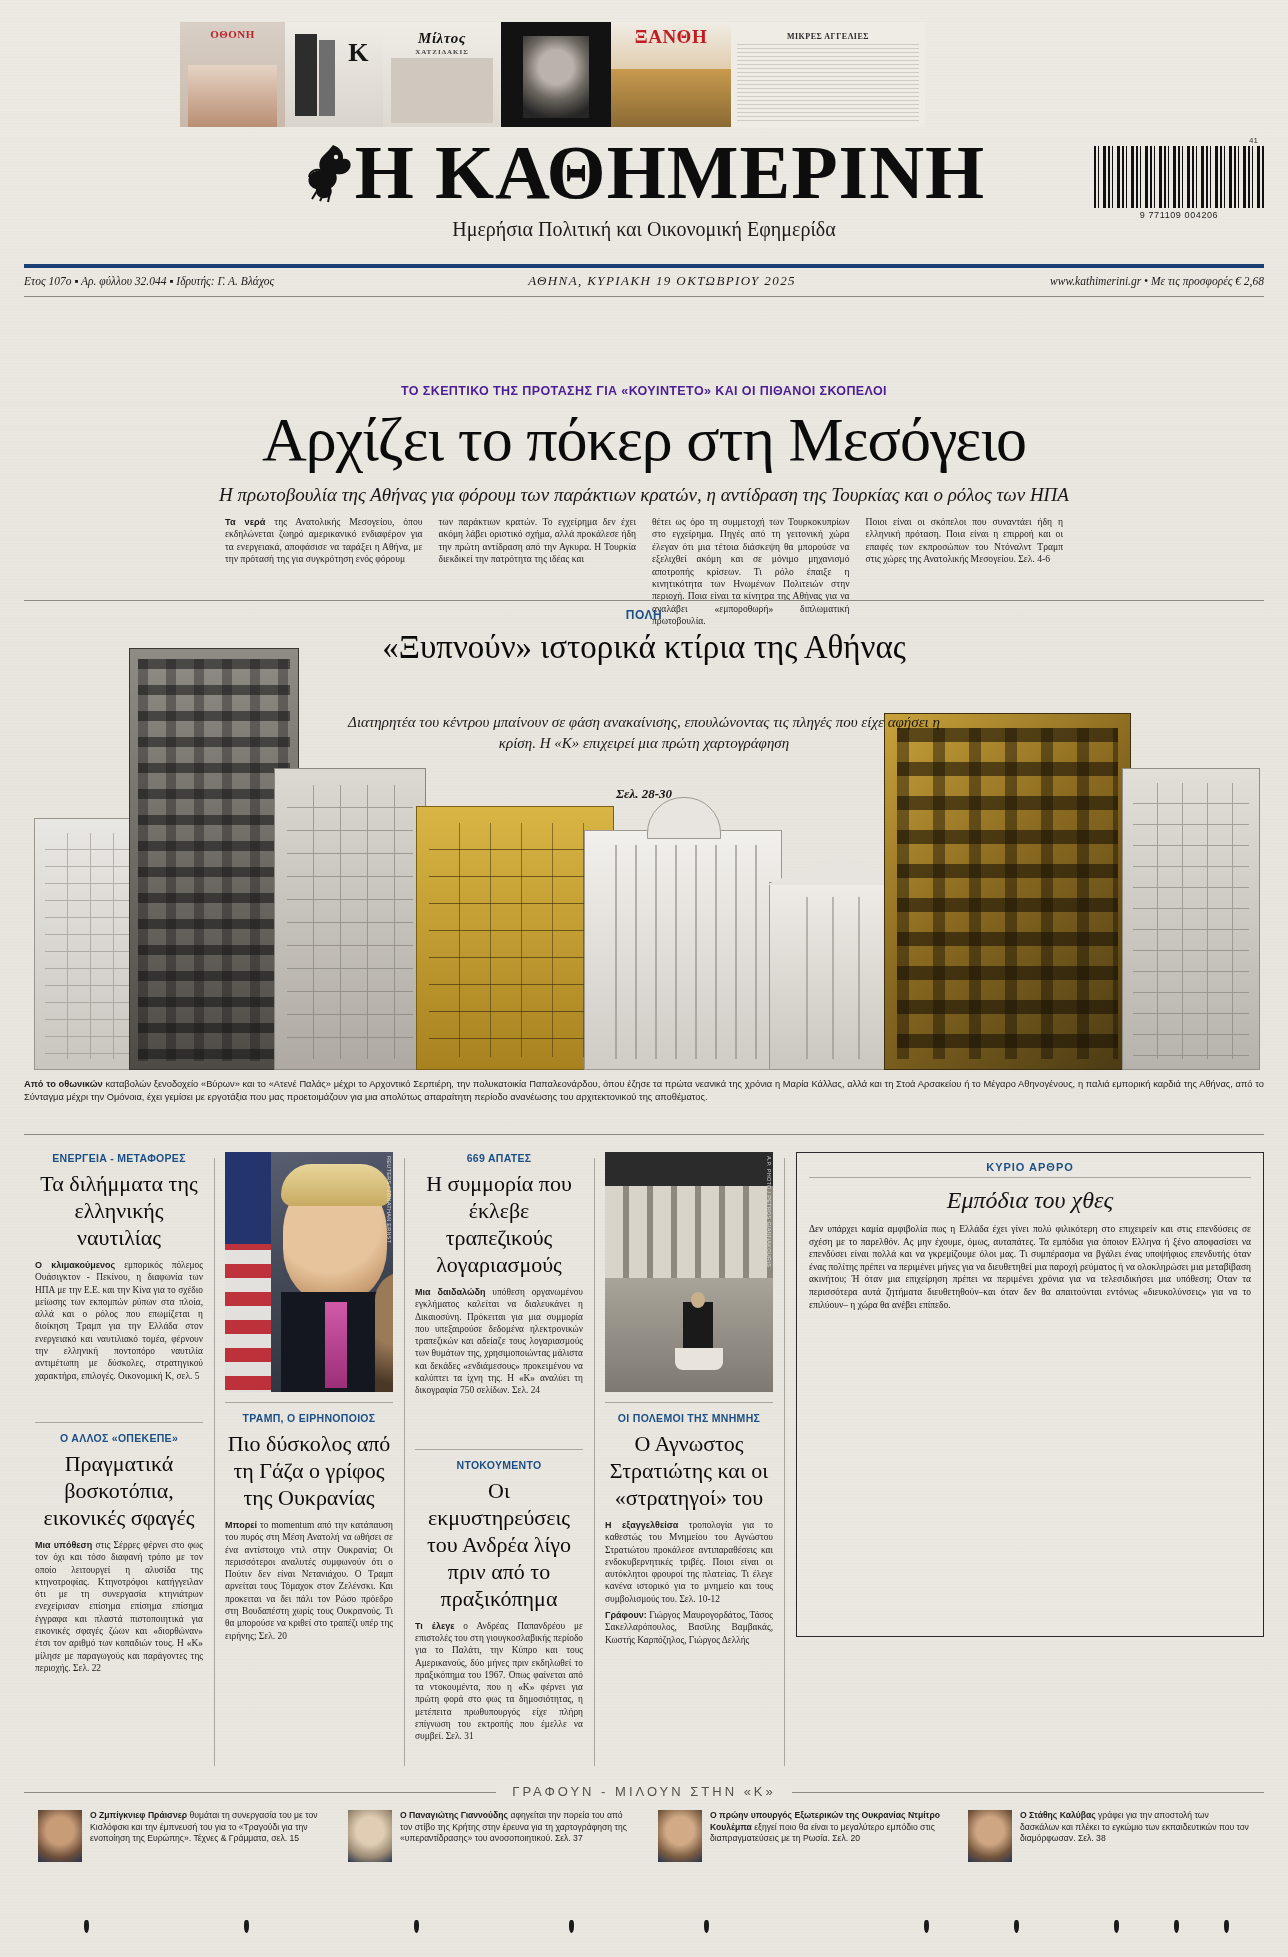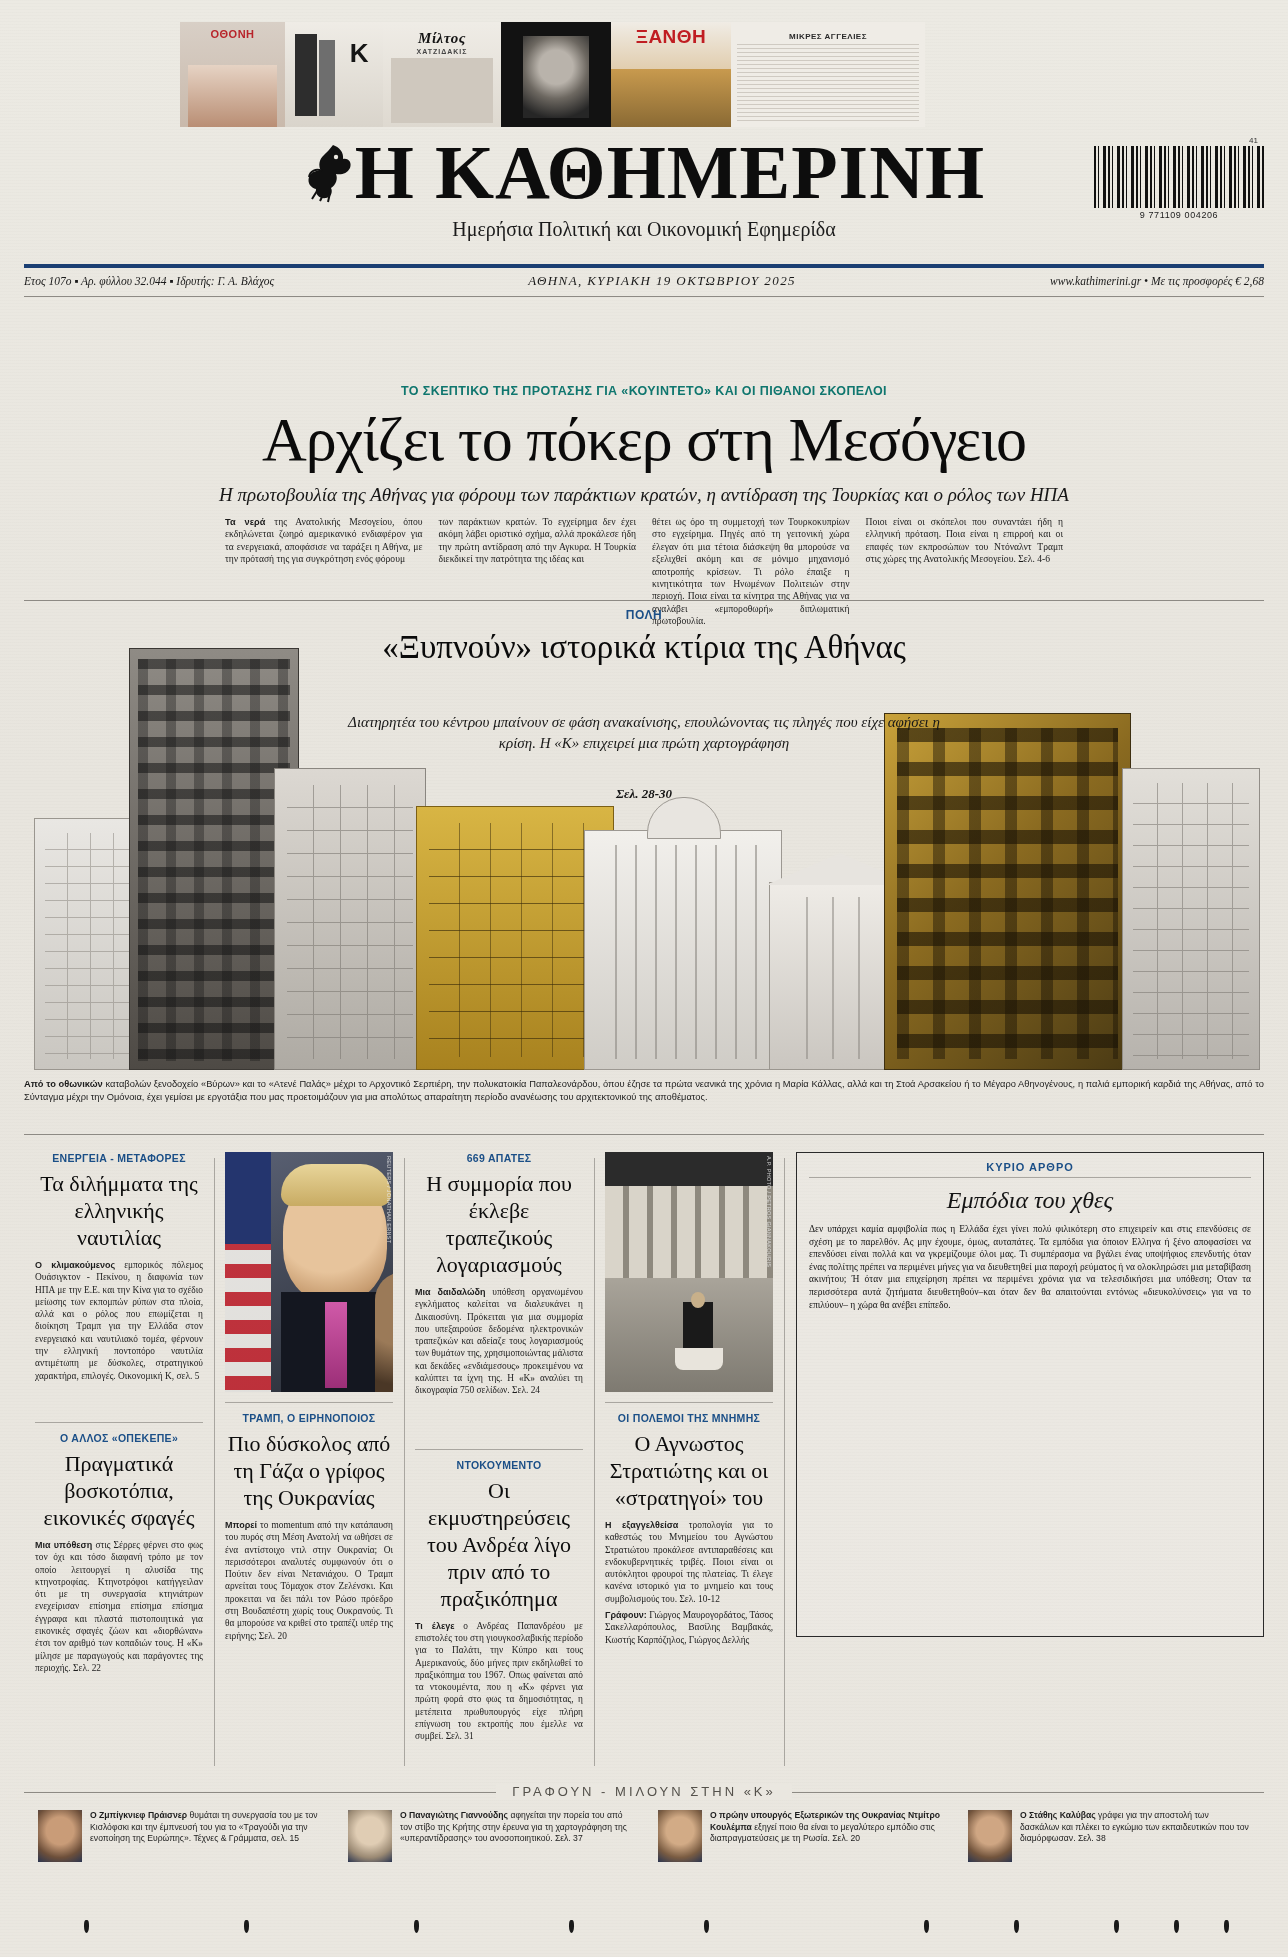--- a/index.html
+++ b/index.html
@@ -21,21 +21,21 @@
   .page{position:absolute;inset:0;}
 
   
   .topstrip{
     position:absolute;left:180px;top:22px;width:745px;height:105px;
     display:flex;overflow:hidden;background:#ddd9d2;
   }
   .ts{height:105px;position:relative;overflow:hidden;}
   .ts-label{
     position:absolute;left:0;right:0;top:6px;text-align:center;
-    font-family:Liberation Sans, sans-serif;font-weight:bold;
+    font-family:Liberation Serif, serif;font-weight:bold;
     font-size:11px;letter-spacing:.5px;
   }
 
   
   .masthead{position:absolute;left:0;right:0;top:132px;height:96px;}
   .logo-row{display:flex;align-items:center;justify-content:center;gap:0;height:80px;}
   .griffin{width:52px;height:62px;flex:0 0 auto;}
   .mast-title{
     font-family:"Liberation Serif",serif;
     font-size:76px;line-height:76px;font-weight:bold;letter-spacing:1px;
@@ -66,21 +66,21 @@
   .dateline{
     position:absolute;left:24px;right:24px;top:270px;height:22px;
     display:flex;align-items:center;justify-content:space-between;
     font-family:"Liberation Serif",serif;font-style:italic;font-size:11.5px;color:#1a1a1a;
   }
   .dateline .mid{font-size:13px;letter-spacing:1.4px;font-style:italic;}
   .rule-thin{position:absolute;left:24px;right:24px;height:1px;background:#8d8a84;}
 
   
   .kicker{
-    text-align:center;color:#0f766e;font-family:"Liberation Sans",sans-serif;
+    text-align:center;color:#4c1d95;font-family:"Liberation Sans",sans-serif;
     font-weight:bold;font-size:12.5px;letter-spacing:.4px;
   }
   .lead-head{
     text-align:center;font-size:62px;line-height:70px;font-weight:normal;
     letter-spacing:-1px;color:#0b0b0b;margin:6px 0 0 0;
     font-family:"Liberation Serif",serif;
   }
   .lead-sub{
     text-align:center;font-style:italic;font-size:19px;color:#171717;margin-top:10px;
   }

